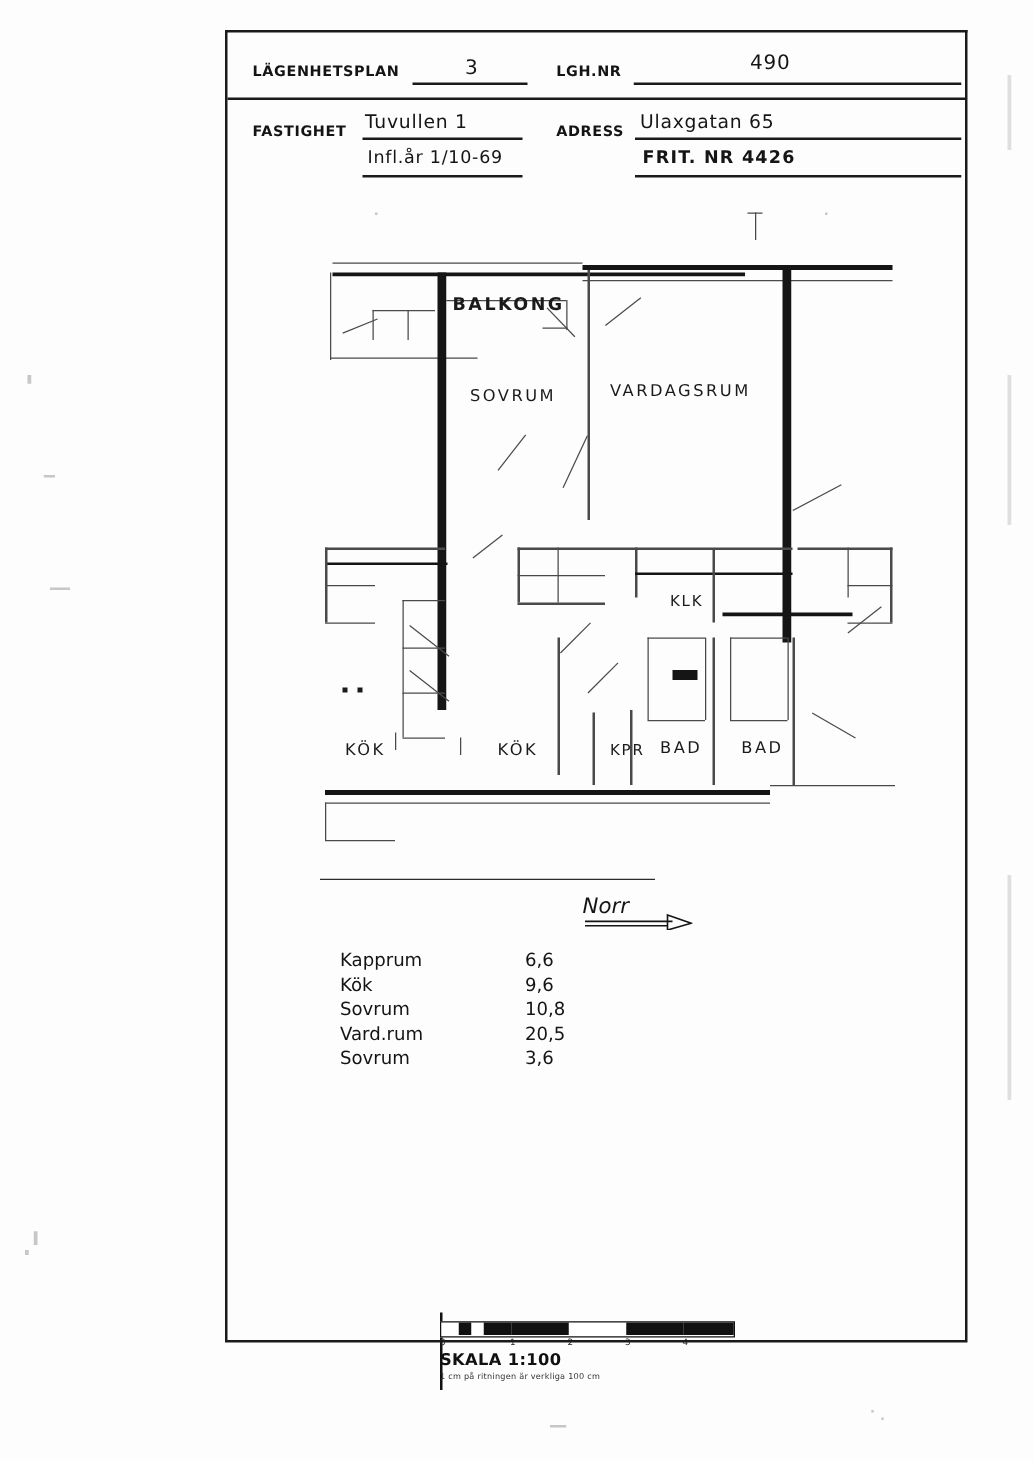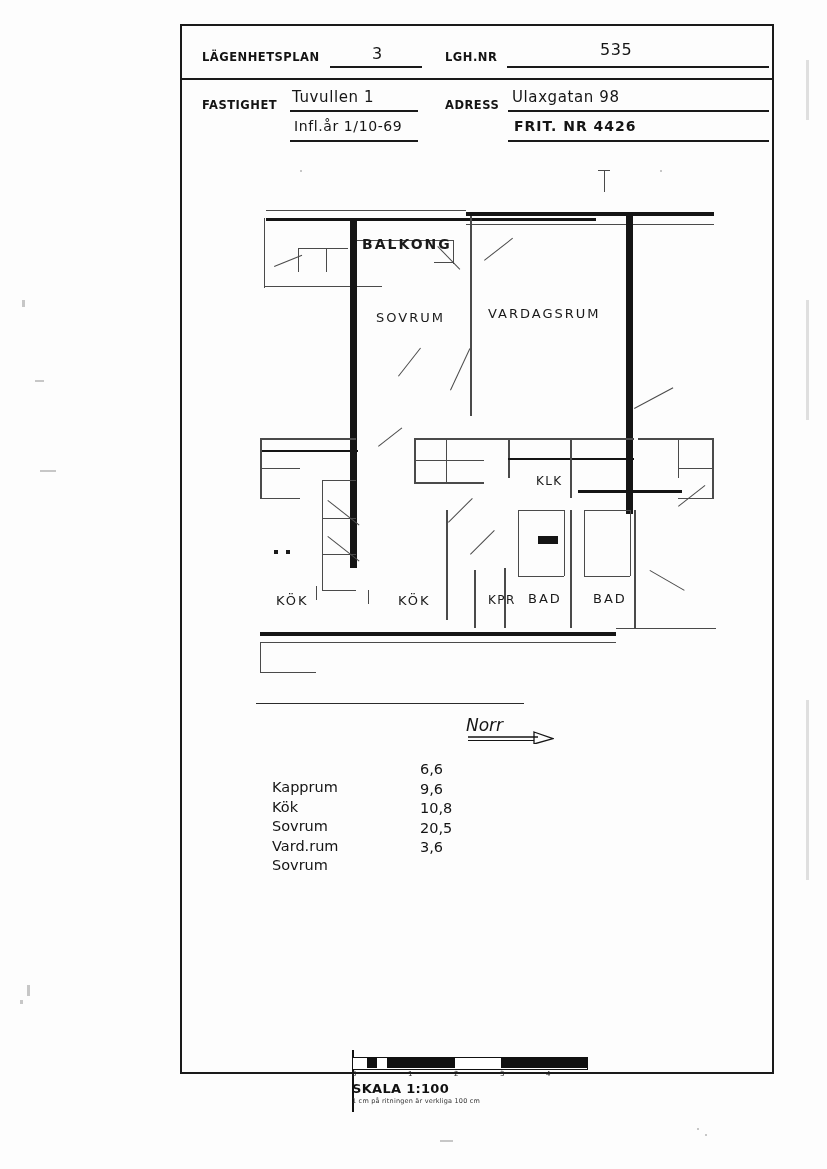--- a/index.html
+++ b/index.html
@@ -157,21 +157,21 @@
     top: 760px;
     font-family: "DejaVu Sans", sans-serif;
     font-size: 14.5px;
     color: #141414;
   }
   .areas .row {
     display: flex;
     height: 19.5px;
     line-height: 19.5px;
   }
-  .areas .name { width: 148px; margin-top: 18px; }
+  .areas .name { width: 148px; }
   .areas .val { width: 60px; }
 
   
   .scalewrap {
     position: absolute;
     left: 352px;
     top: 1057px;
     width: 240px;
   }
   .scalebar {
@@ -246,34 +246,34 @@
   <div class="sheet"></div>
   <div class="sheet-bottom"></div>
 
   <div class="titleblock">
 
     <div class="lbl" style="left:20px;top:24px;text-align:right;">LÄGENHETSPLAN</div>
     <div class="hand" style="left:190px;top:18px;font-size:16px;">3</div>
     <div class="ul" style="left:148px;top:40px;width:92px;"></div>
 
     <div class="lbl" style="left:263px;top:24px;">LGH.NR</div>
-    <div class="hand" style="left:418px;top:14px;font-size:16px;">535</div>
+    <div class="hand" style="left:418px;top:14px;font-size:16px;">490</div>
     <div class="ul" style="left:325px;top:40px;width:262px;"></div>
 
     <div class="tb-rule" style="left:0px;top:52px;width:590px;"></div>
 
     <div class="lbl" style="left:20px;top:72px;">FASTIGHET</div>
     <div class="hand" style="left:110px;top:62px;">Tuvullen 1</div>
     <div class="ul" style="left:108px;top:84px;width:128px;"></div>
 
     <div class="hand hand-sm" style="left:112px;top:92px;">Infl.år 1/10-69</div>
     <div class="ul" style="left:108px;top:114px;width:128px;"></div>
 
     <div class="lbl" style="left:263px;top:72px;">ADRESS</div>
-    <div class="hand" style="left:330px;top:62px;">Ulaxgatan 98</div>
+    <div class="hand" style="left:330px;top:62px;">Ulaxgatan 65</div>
     <div class="ul" style="left:326px;top:84px;width:261px;"></div>
 
     <div class="hand hand-bold" style="left:332px;top:92px;font-size:14px;">FRIT. NR 4426</div>
     <div class="ul" style="left:326px;top:114px;width:261px;"></div>
 
     <div class="tb-rule" style="left:263px;top:52px;width:1.5px;height:0px;"></div>
   </div>
 
   <div class="plan">
 

